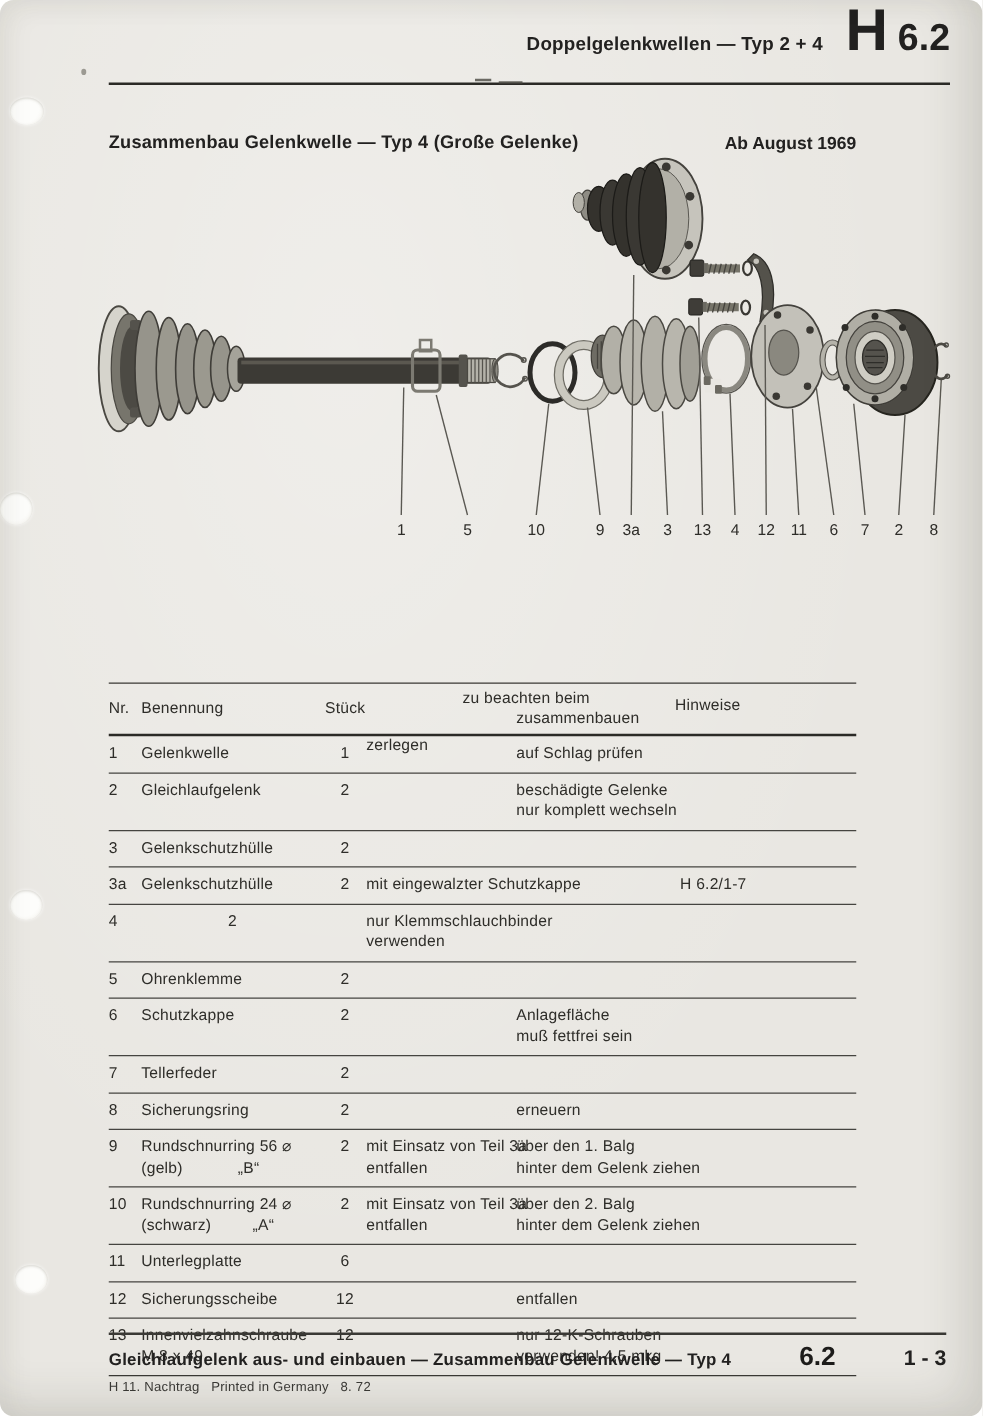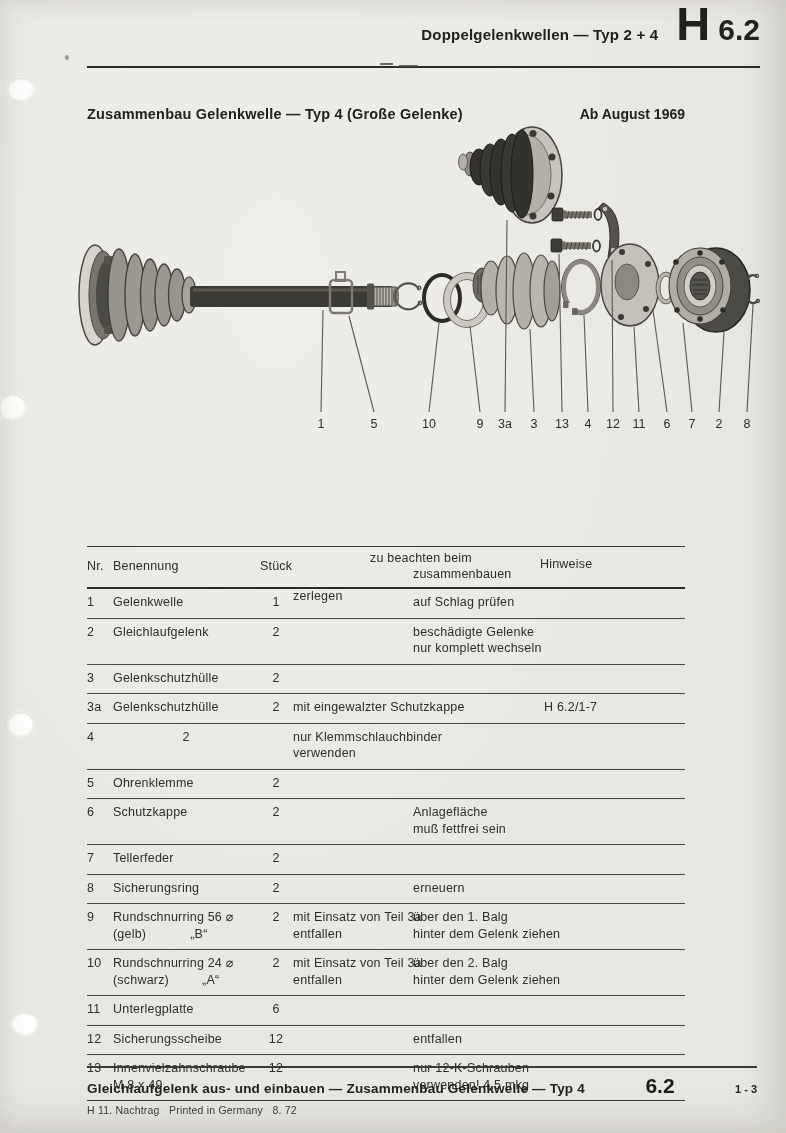--- a/index.html
+++ b/index.html
@@ -1,20 +1,20 @@
 <!DOCTYPE html>
 <html><head>
 <meta charset="utf-8">
 <style>
   html,body{margin:0;padding:0;}
   body{width:786px;height:1133px;font-family:"Liberation Sans",sans-serif;}
   .page{position:relative;width:786px;height:1133px;overflow:hidden;
     background-color:#e9e7e2;
     background-image:radial-gradient(ellipse at 35% 25%, rgba(255,255,255,.28), rgba(255,255,255,0) 62%);
-    color:#2e2d29;}
+    color:#2e2d29;border-radius:11px;}
   .page::after{content:"";position:absolute;inset:0;pointer-events:none;
     box-shadow:inset -16px -12px 34px rgba(60,55,45,.14), inset 8px 4px 22px rgba(60,55,45,.05);}
   .punch-hole{position:absolute;border-radius:50%;
     background:radial-gradient(circle at 45% 40%, #fdfdfb 55%, #f1efe9 100%);
     box-shadow:0 1px 2px rgba(120,115,100,.25) inset, 0 0 3px rgba(255,255,255,.8);}
   
   .top-header{position:absolute;left:87px;top:0;width:673px;display:flex;
     justify-content:flex-end;align-items:baseline;height:57px;}
   .kicker{font-size:15px;font-weight:bold;letter-spacing:.2px;margin-right:18px;color:#222120;}
   .section-letter{font-size:47px;font-weight:bold;line-height:1;color:#222120;letter-spacing:1px;}
@@ -48,21 +48,21 @@
   .t-row .cell{font-size:12.5px;line-height:1.32;white-space:pre;letter-spacing:.2px;color:#2e2d29;}
   .c-stueck{text-align:center;}
   .c-hinweise{padding-left:4px;}
   .t-rule-bottom{border-top:1.6px solid #3a3935;}
   
   .footer-rule{position:absolute;left:87px;top:1066px;width:670px;height:1.6px;background:#3a3935;}
   .footer-line{position:absolute;left:87px;top:1074px;width:670px;display:flex;
     justify-content:space-between;align-items:baseline;}
   .footer-title{font-size:13.5px;font-weight:bold;color:#222120;letter-spacing:.2px;}
   .footer-section{font-size:21px;font-weight:bold;margin-left:16px;color:#1d1c1a;}
-  .footer-pages{font-size:11px;font-weight:bold;margin-left:16px;color:#222120;}
+  .footer-pages{font-size:17px;font-weight:bold;margin-left:16px;color:#222120;}
   .imprint{position:absolute;left:87px;top:1104px;font-size:10.5px;color:#3a3936;white-space:pre;letter-spacing:.2px;}
 </style>
 </head>
 <body>
 
 <div class="page">
 
   <div class="punch-hole" style="left:8px;top:78px;width:27px;height:22px;"></div>
   <div class="punch-hole" style="left:0px;top:394px;width:26px;height:26px;"></div>
   <div class="punch-hole" style="left:8px;top:712px;width:26px;height:24px;"></div>

